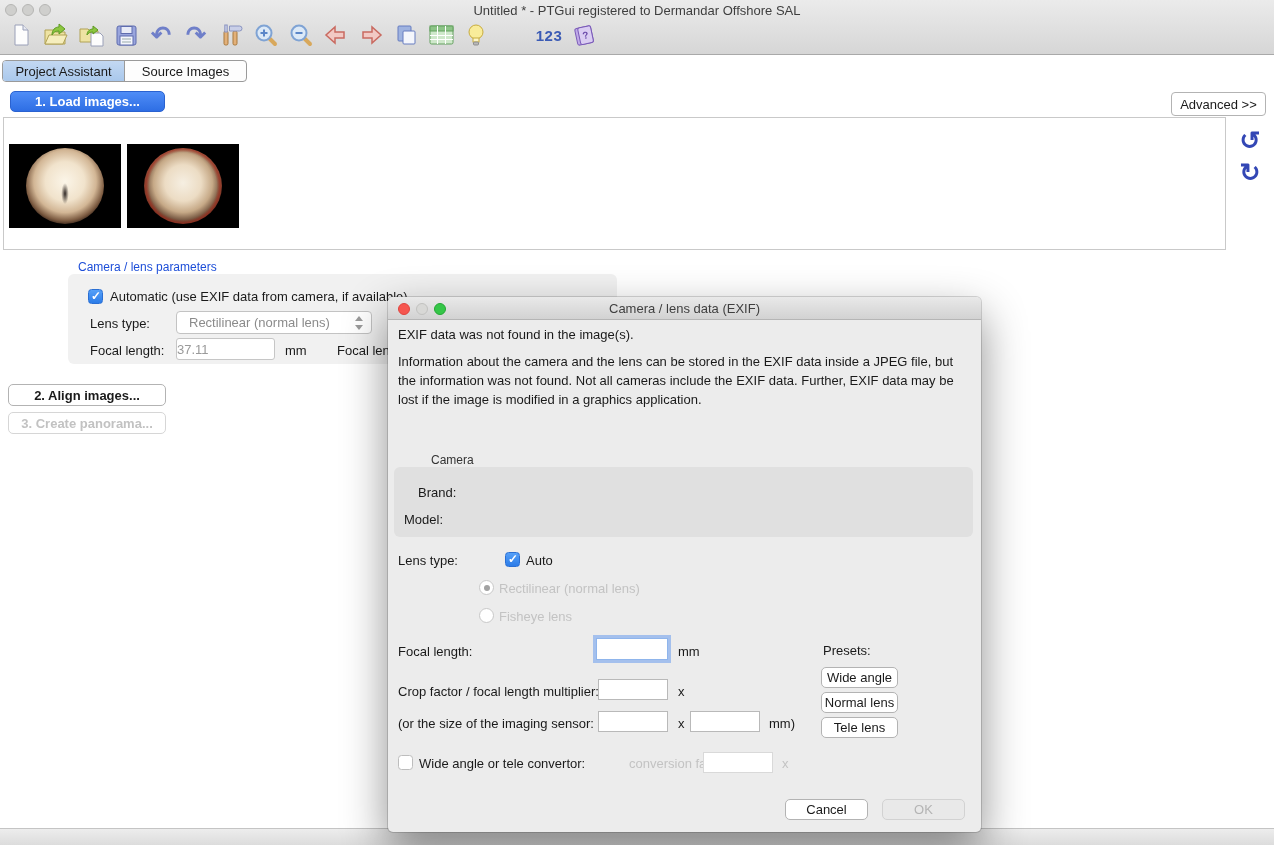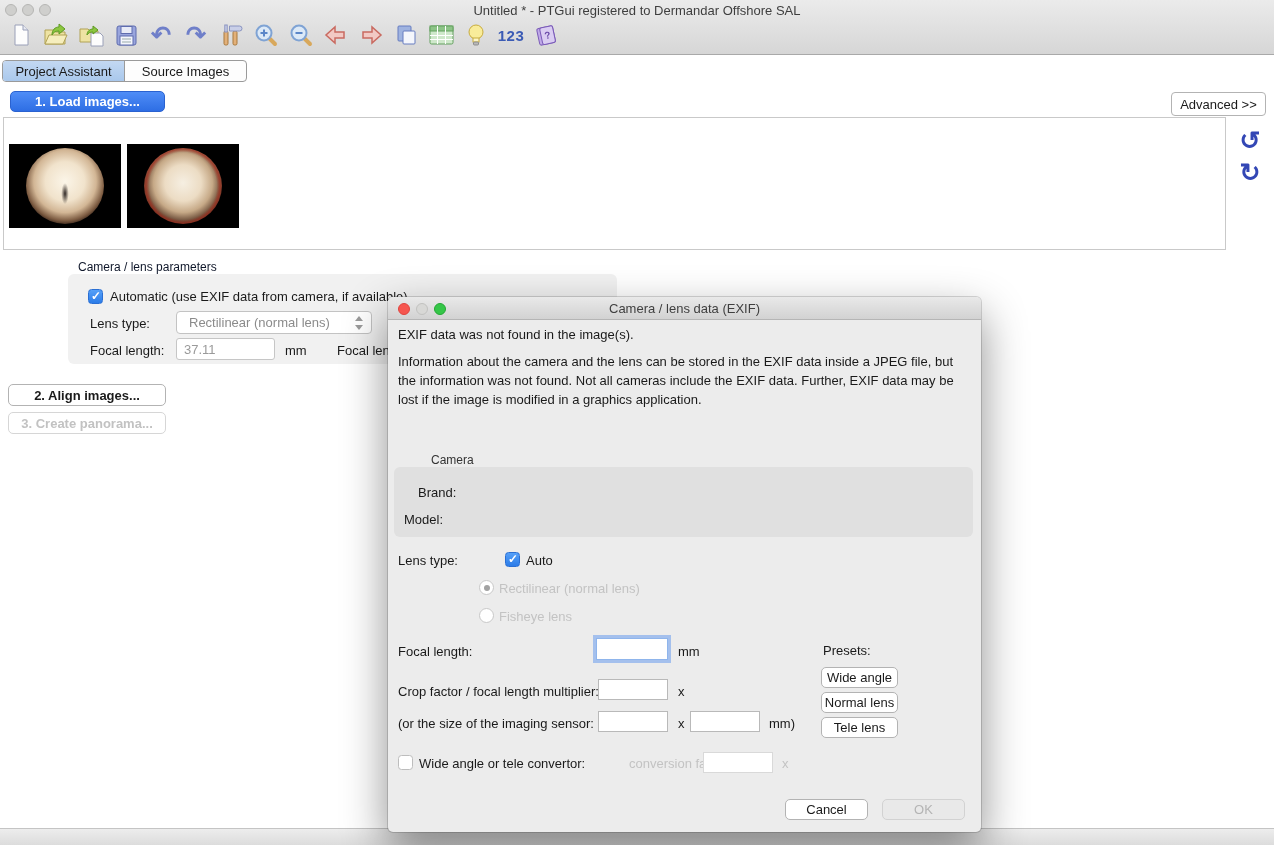--- a/index.html
+++ b/index.html
@@ -22,21 +22,21 @@
     font-size:13px; color:#3e3e3e;
   }
   .tl { position:absolute; top:4px; width:12px; height:12px; border-radius:50%; }
   .tl.inactive { background:#cfcfcd; border:1px solid #b6b6b4; }
 
   
   .toolbar { position:absolute; left:8px; top:21px; display:flex; gap:9px; align-items:center; }
   .tb { width:26px; height:28px; display:flex; align-items:center; justify-content:center; }
   .tb svg { display:block; }
   .glyph-blue { color:#6f7fc9; font-size:24px; line-height:22px; font-weight:bold; }
-  .glyph-num { color:#3b5bb5; font-size:15px; font-weight:bold; letter-spacing:0.5px; }
+  .glyph-num { color:#3b5bb5; font-size:15px; font-weight:bold; letter-spacing:0.5px;margin-left:38px; }
 
   
   .tabbar {
     position:absolute; left:2px; top:60px; height:22px; width:245px;
     border:1px solid #9a9a9a; border-radius:4px; background:#fdfdfd;
     display:flex; overflow:hidden;
   }
   .tab { flex:1; display:flex; align-items:center; justify-content:center;
          font-size:13px; color:#1a1a1a; }
   .tab.sel { background:linear-gradient(#c3d8f2,#a9c8ec); border-right:1px solid #9a9a9a; }
@@ -64,26 +64,26 @@
       radial-gradient(ellipse 5px 14px at 50% 60%, rgba(25,18,16,.9), rgba(25,18,16,0) 75%),
       radial-gradient(circle at 50% 44%, #fbf5e8 0%, #f1e3cc 34%, #d2b695 54%, #7d5c42 68%, #2a1a12 77%, #000 86%); }
   .fe2 { background:
       radial-gradient(circle at 50% 50%, transparent 62%, rgba(170,45,30,.65) 68%, rgba(60,15,10,.0) 76%),
       radial-gradient(circle at 50% 46%, #f6efe2 0%, #ecdcc4 32%, #c6a987 52%, #6e4f3a 67%, #241610 76%, #000 85%); }
 
   .rot { position:absolute; left:1236px; width:28px; height:28px; color:#3347b5;
          font-size:25px; font-weight:bold; text-align:center; line-height:26px; }
 
   
-  .grp-label { position:absolute; font-size:12px; color:#0f172a; }
+  .grp-label { position:absolute; font-size:12px; color:#1d4ed8; }
   .grp-box { position:absolute; background:#f1f1f1; border-radius:6px; }
   .gray-lbl { color:#bdbdbd; }
   .field {
     background:#fff; border:1px solid #c6c6c6; border-radius:3px;
-    font-size:13px; color:#9a9a9a; display:flex; align-items:center; padding-left:7px;
+    font-size:13px; color:#9a9a9a; display:flex; align-items:center; 
   }
   .selectbox {
     position:absolute; background:#fff; border:1px solid #c3c3c3; border-radius:4px;
     display:flex; align-items:center; font-size:13px; color:#8b8b8b;
   }
   .stepper { position:absolute; right:7px; top:3px; width:10px; height:16px; }
   .stepper::before, .stepper::after {
     content:""; position:absolute; left:1px; border-left:4px solid transparent; border-right:4px solid transparent;
   }
   .stepper::before { top:1px; border-bottom:5px solid #9b9b9b; }

